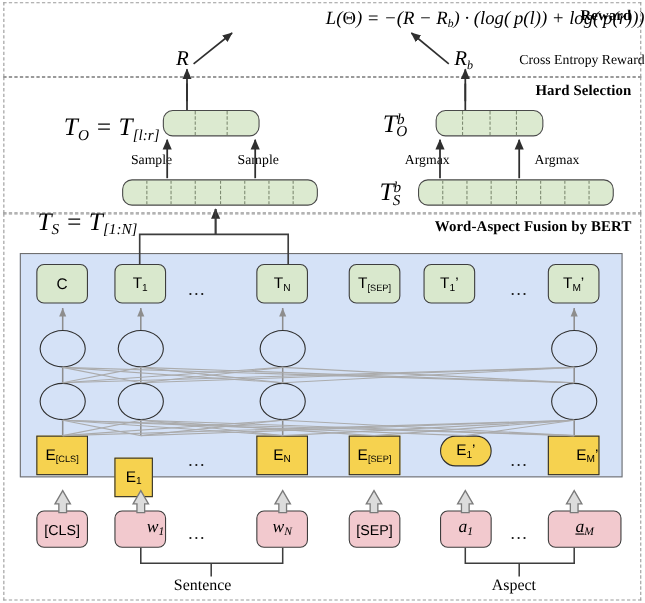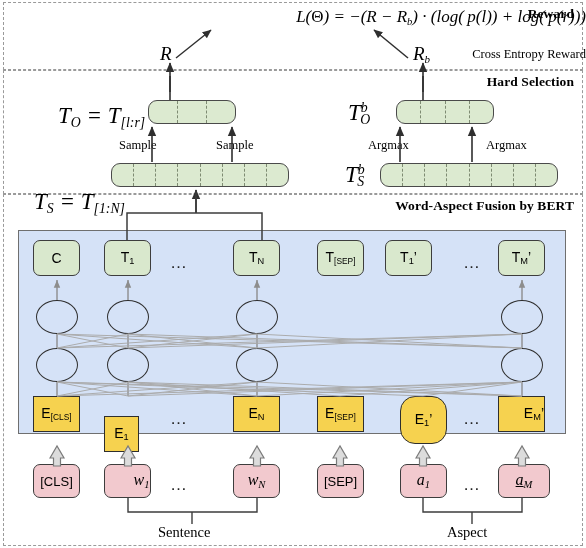--- a/index.html
+++ b/index.html
@@ -219,21 +219,21 @@
   <div class="nodebox ebox" style="left:104px;top:416px;width:35px;height:36px;">
     <span>E<sub>1</sub></span>
   </div>
   <div class="dots" style="left:170px;top:409px;">…</div>
   <div class="nodebox ebox" style="left:233px;top:396px;width:47px;height:36px;">
     <span>E<sub>N</sub></span>
   </div>
   <div class="nodebox ebox" style="left:317px;top:396px;width:47px;height:36px;">
     <span>E<sub style="font-size:.6em;">[SEP]</sub></span>
   </div>
-  <div class="nodebox ebox" style="left:400px;top:396px;width:47px;height:48px;border-radius:15px;">
+  <div class="nodebox ebox" style="left:400px;top:396px;width:47px;height:28px;border-radius:15px;">
     <span>E<sub>1</sub><span>’</span></span>
   </div>
   <div class="dots" style="left:463px;top:409px;">…</div>
   <div class="nodebox ebox" style="left:498px;top:396px;width:47px;height:36px;justify-content:flex-end;">
     <span>E<sub>M</sub><span>’</span></span>
   </div>
 
   <div class="nodebox wbox" style="left:33px;top:464px;width:47px;height:34px;font-size:13px;">
     <span>[CLS]</span>
   </div>
@@ -244,21 +244,21 @@
   <div class="nodebox wbox ital" style="left:233px;top:464px;width:47px;height:34px;">
     <span><i>w</i><sub><i>N</i></sub></span>
   </div>
   <div class="nodebox wbox" style="left:317px;top:464px;width:47px;height:34px;font-size:13px;">
     <span>[SEP]</span>
   </div>
   <div class="nodebox wbox ital" style="left:400px;top:464px;width:47px;height:34px;text-align:right;">
     <span><i>a</i><sub>1</sub></span>
   </div>
   <div class="dots" style="left:463px;top:475px;">…</div>
-  <div class="nodebox wbox ital" style="left:498px;top:464px;width:52px;height:34px;text-decoration:underline;">
+  <div class="nodebox wbox ital" style="left:498px;top:464px;width:67px;height:34px;text-decoration:underline;">
     <span><i>a</i><sub><i>M</i></sub></span>
   </div>
 
   <div class="txt brlabel" style="left:158px;top:524px;">Sentence</div>
   <div class="txt brlabel" style="left:447px;top:524px;">Aspect</div>
 
   <svg class="ov">
     <defs>
       <marker id="ar-dark" markerWidth="7" markerHeight="7" refX="5.6" refY="3" orient="auto">
         <path d="M0,0.4 L6,3 L0,5.6 z" fill="#2f2f2f"></path>

